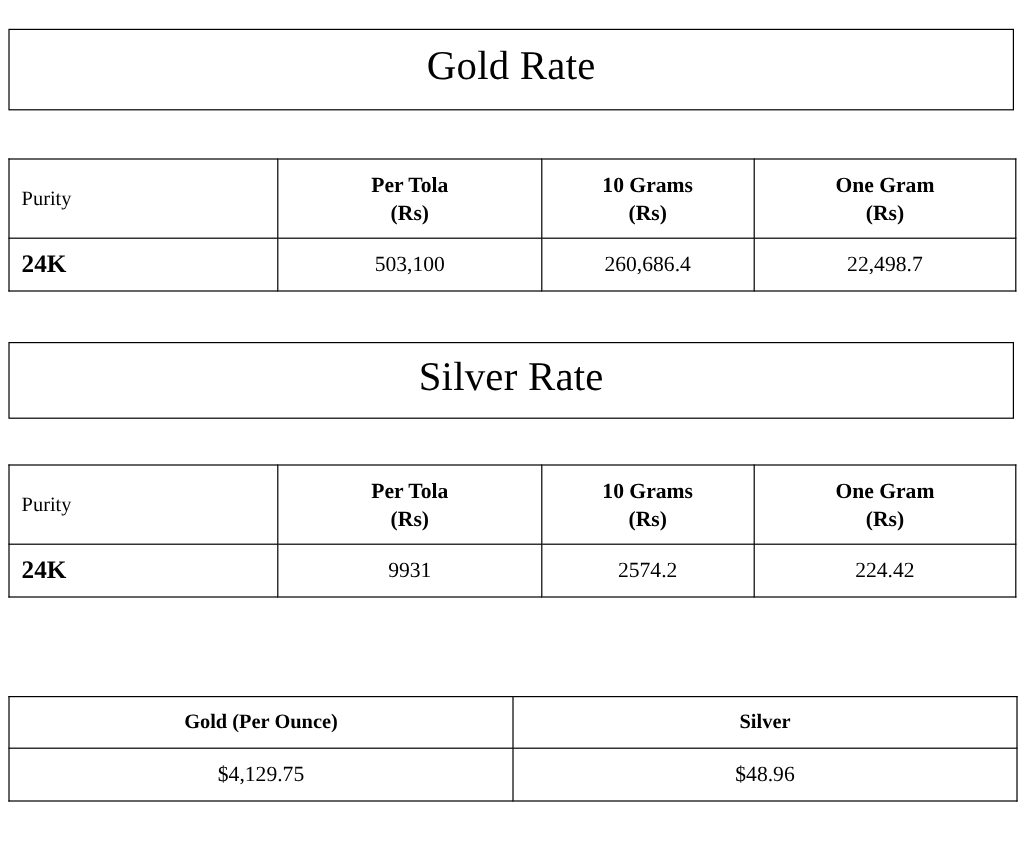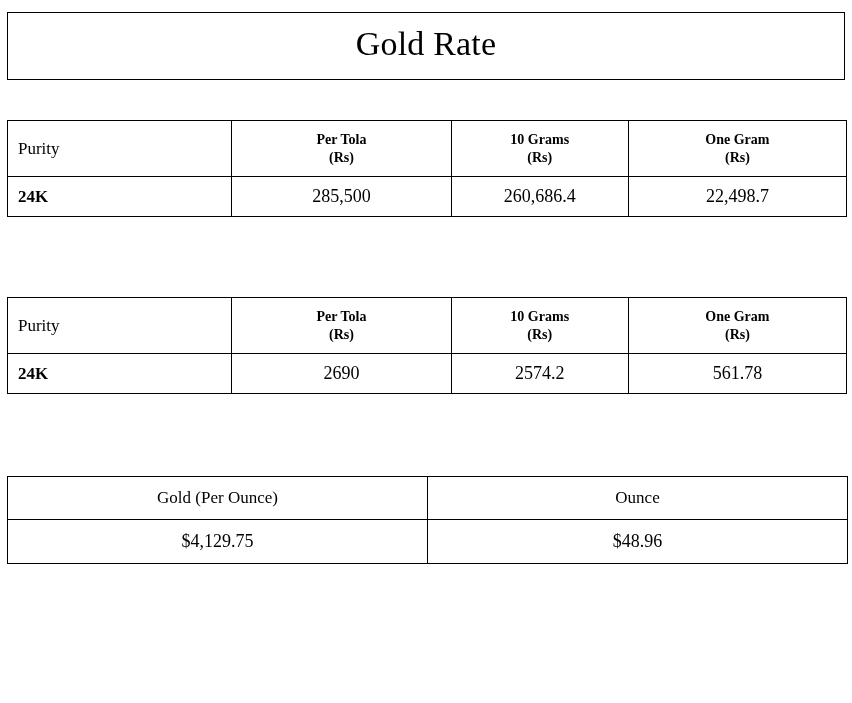--- a/index.html
+++ b/index.html
@@ -12,21 +12,21 @@
     height: 703px;
     font-family: "Liberation Serif", serif;
     color: #000000;
     overflow: hidden;
   }
   .page {
     position: relative;
     width: 852px;
     height: 703px;
     box-sizing: border-box;
-    padding: 12px 6px 0 6px;
+    padding: 24px 6px 0 6px;
   }
   .title-box {
     border: 1px solid #000000;
     text-align: center;
     box-sizing: border-box;
   }
   .title-box .title-text {
     font-family: "Liberation Serif", serif;
     font-size: 34px;
     line-height: 1.0;
@@ -56,30 +56,30 @@
   }
   table.rates th.purity-head {
     text-align: left;
     padding: 10px 0 10px 10px;
     font-size: 17px;
     font-weight: normal;
     vertical-align: middle;
   }
   table.rates th.col-head {
     text-align: center;
-    font-size: 14px;
+    font-size: 18px;
     font-weight: bold;
     padding: 10px 0 10px 0;
     line-height: 1.25;
     vertical-align: middle;
   }
   table.rates td.purity-cell {
     text-align: left;
     padding: 9px 0 9px 10px;
-    font-size: 17px;
+    font-size: 21px;
     font-weight: bold;
   }
   table.rates td.value-cell {
     text-align: center;
     padding: 9px 0 9px 0;
     font-size: 18px;
     font-weight: normal;
   }
   .col-purity { width: 214px; }
   .col-tola   { width: 209px; }
@@ -92,21 +92,21 @@
     margin: 0 1px;
     table-layout: fixed;
   }
   table.intl th, table.intl td {
     border: 1px solid #000000;
     box-sizing: border-box;
     text-align: center;
   }
   table.intl th {
     font-size: 17px;
-    font-weight: normal;
+    font-weight: bold;
     padding: 11px 0 11px 0;
   }
   table.intl td {
     font-size: 18px;
     font-weight: normal;
     padding: 11px 0 11px 0;
   }
   .intl-col { width: 420px; }
 
   .gap-a { height: 40px; }
@@ -140,29 +140,32 @@
         </th>
         <th class="col-head col-one">
           <div>One Gram</div>
           <div>(Rs)</div>
         </th>
       </tr>
     </thead>
     <tbody>
       <tr>
         <td class="purity-cell col-purity">24K</td>
-        <td class="value-cell col-tola">285,500</td>
+        <td class="value-cell col-tola">503,100</td>
         <td class="value-cell col-ten">260,686.4</td>
         <td class="value-cell col-one">22,498.7</td>
       </tr>
     </tbody>
   </table>
 
   <div class="gap-b"></div>
 
+  <div class="title-box silver-title">
+    <div class="title-text">Silver Rate</div>
+  </div>
 
   <div class="gap-c"></div>
 
   <table class="rates">
     <thead>
       <tr>
         <th class="purity-head col-purity">Purity</th>
         <th class="col-head col-tola">
           <div>Per Tola</div>
           <div>(Rs)</div>
@@ -173,37 +176,37 @@
         </th>
         <th class="col-head col-one">
           <div>One Gram</div>
           <div>(Rs)</div>
         </th>
       </tr>
     </thead>
     <tbody>
       <tr>
         <td class="purity-cell col-purity">24K</td>
-        <td class="value-cell col-tola">2690</td>
+        <td class="value-cell col-tola">9931</td>
         <td class="value-cell col-ten">2574.2</td>
-        <td class="value-cell col-one">561.78</td>
+        <td class="value-cell col-one">224.42</td>
       </tr>
     </tbody>
   </table>
 
   <div class="gap-d"></div>
 
 
   <div class="gap-e"></div>
 
   <table class="intl">
     <thead>
       <tr>
         <th class="intl-col">Gold (Per Ounce)</th>
-        <th class="intl-col">Ounce</th>
+        <th class="intl-col">Silver</th>
       </tr>
     </thead>
     <tbody>
       <tr>
         <td class="intl-col">$4,129.75</td>
         <td class="intl-col">$48.96</td>
       </tr>
     </tbody>
   </table>
 

